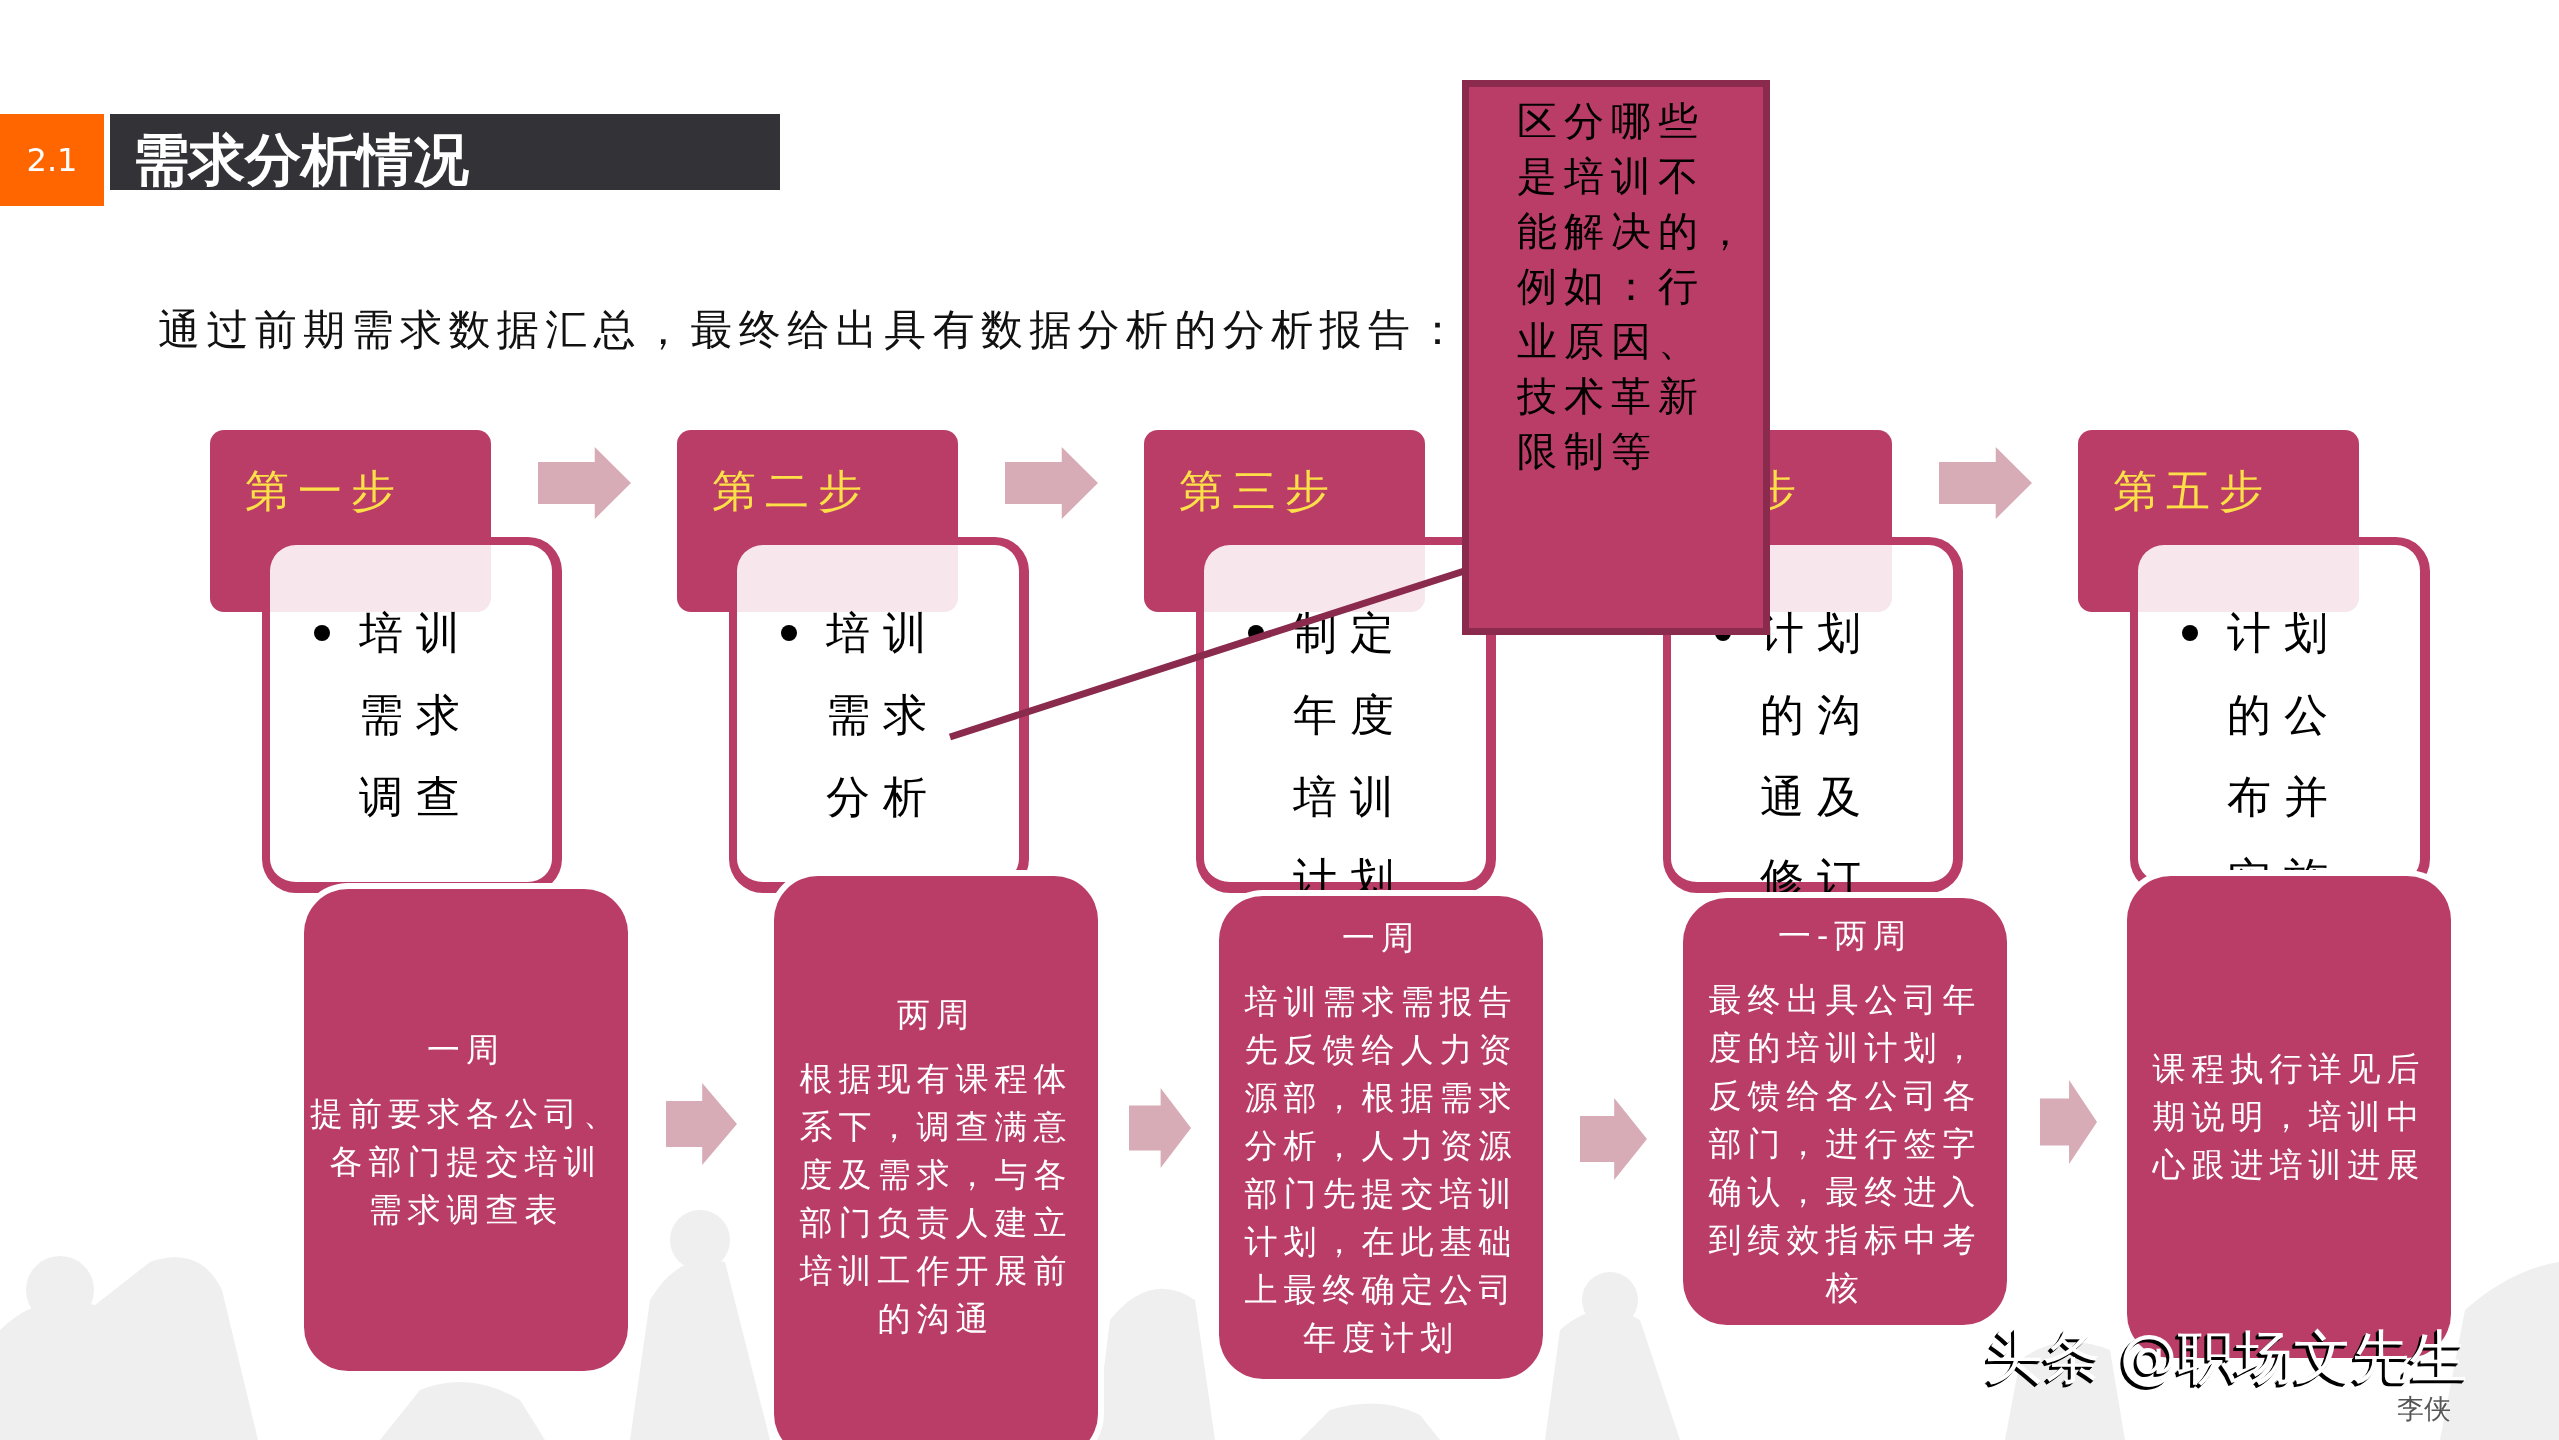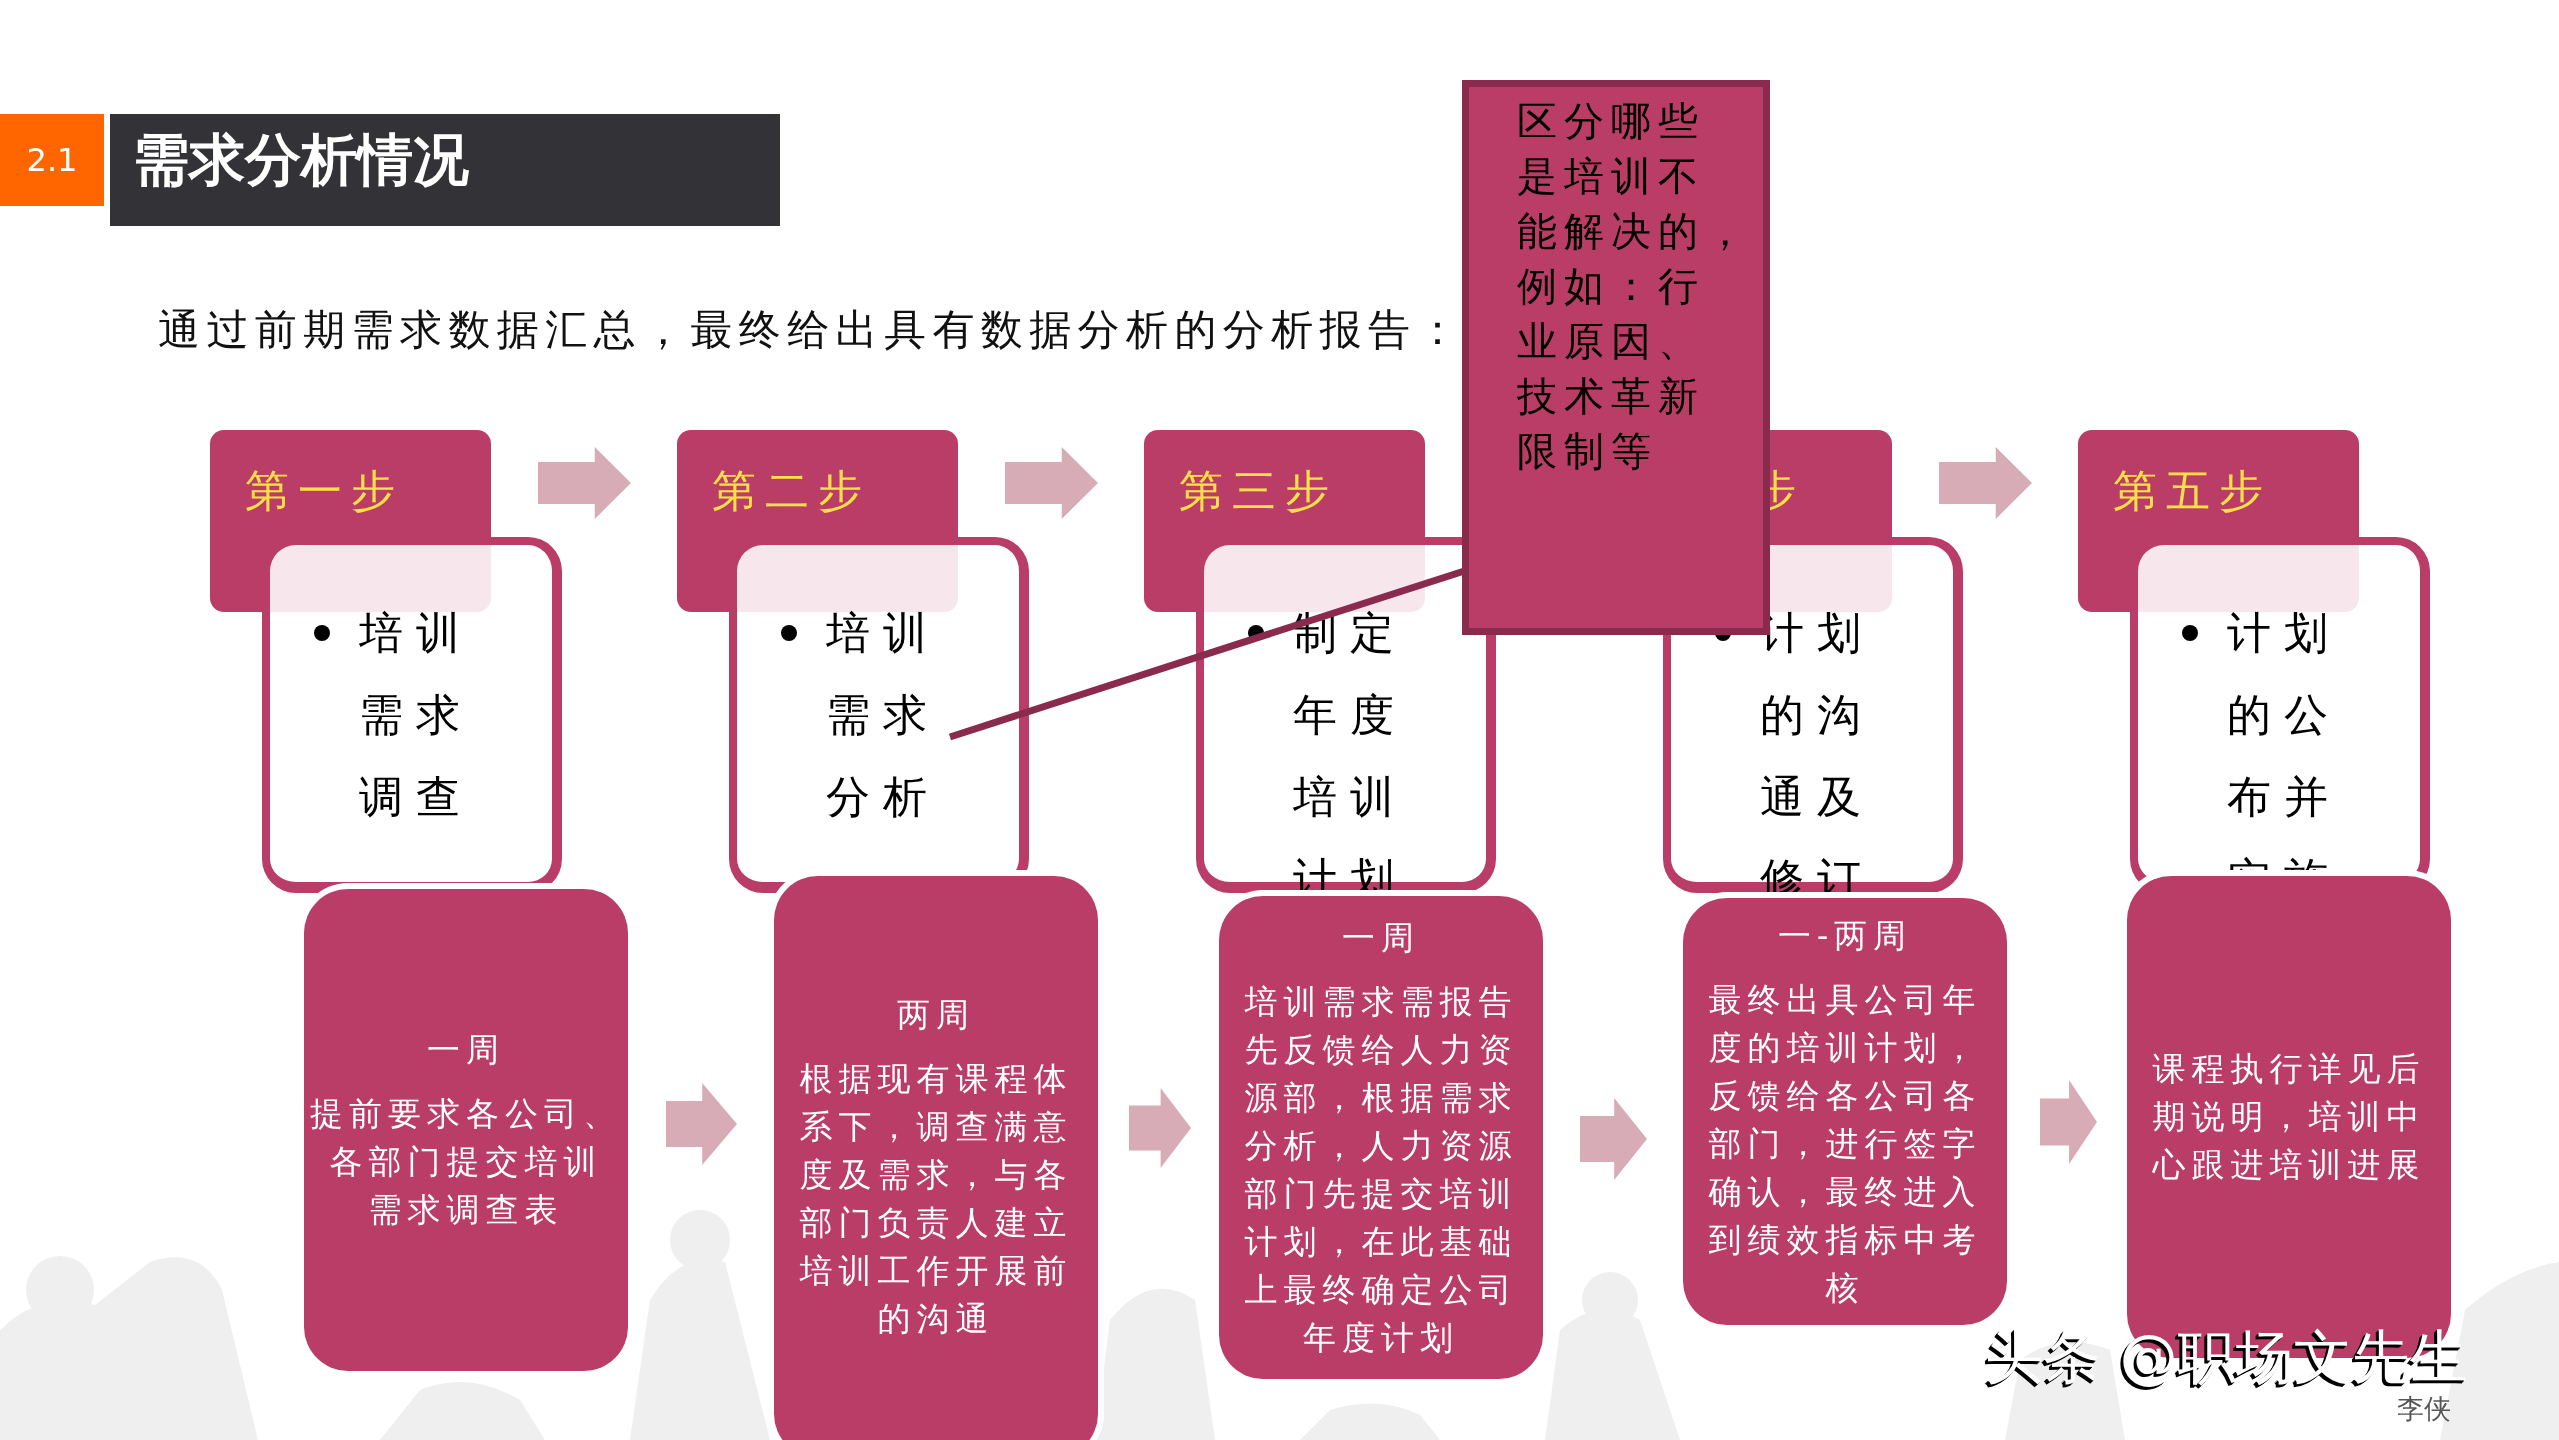--- a/index.html
+++ b/index.html
@@ -16,21 +16,21 @@
     font-family:"DejaVu Sans", sans-serif;
   }
   #bg-silhouettes{position:absolute;left:0;top:0;width:2559px;height:1440px;z-index:0;}
   
   .title-num{
     position:absolute;left:0;top:114px;width:104px;height:92px;background:var(--orange);
     color:#fff;font-size:32px;line-height:92px;text-align:center;z-index:2;
     font-family:"DejaVu Sans", sans-serif;
   }
   .title-bar{
-    position:absolute;left:110px;top:114px;width:670px;height:112px;background:var(--dark);z-index:2;
+    position:absolute;left:110px;top:114px;width:670px;height:76px;background:var(--dark);z-index:2;
   }
   .title-text{
     position:absolute;left:23px;top:0;line-height:92px;font-size:56px;font-weight:bold;color:#fff;
     white-space:nowrap;font-family:"DejaVu Sans", sans-serif;
   }
   .intro{
     position:absolute;left:158px;top:300px;font-size:42px;letter-spacing:6.4px;line-height:60px;
     color:#111;white-space:nowrap;font-family:"DejaVu Serif", serif;z-index:2;
   }
   

